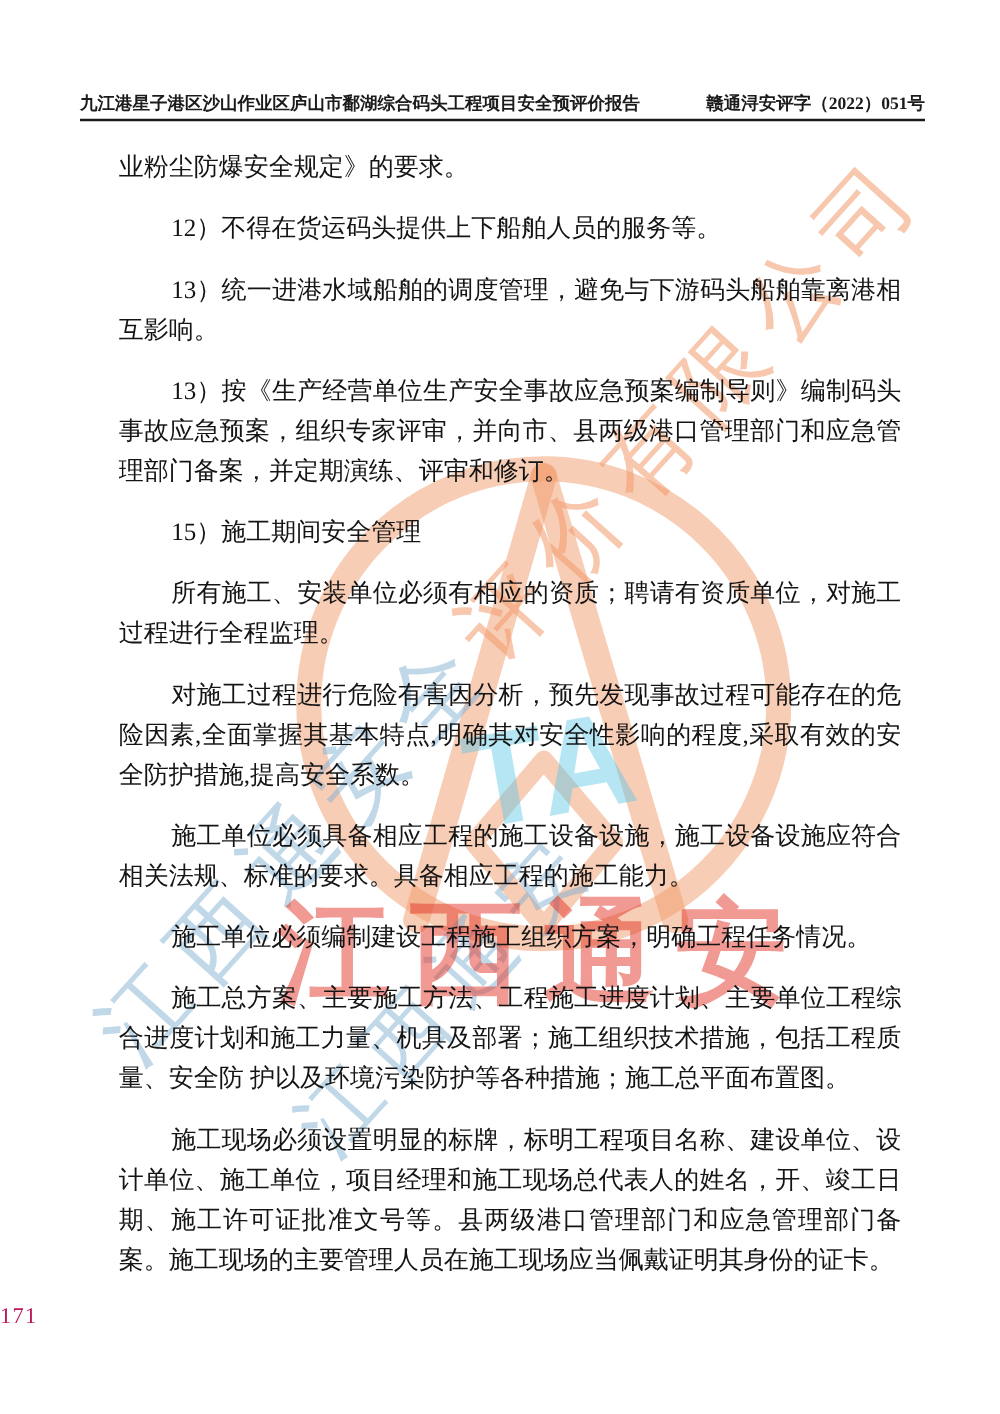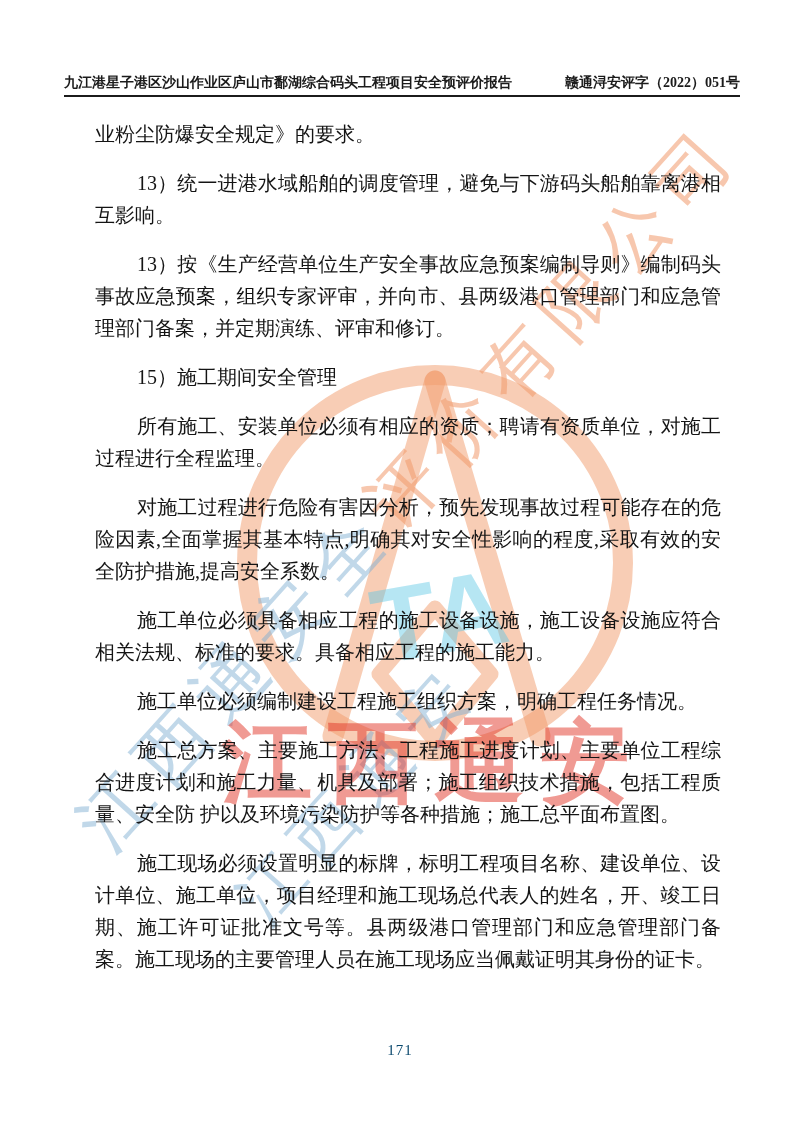--- a/index.html
+++ b/index.html
@@ -18,22 +18,22 @@
   
   .content {
     position:absolute; left:78px; top:101px; width:660px;
     font-size:20px; line-height:32px; color:#141414;
     text-align:justify; z-index:3;
   }
   .content p { margin:17px; padding:0; }
   .content p.indent { text-indent:2.1em; }
   
   .pageno {
-    position:absolute; left:0; right:0; top:1042px; text-align:center;
-    font-size:15px; color:#0c4a6e; z-index:3; letter-spacing:1px;
+    position:absolute; left:0; right:0; top:1042px; 
+    font-size:18px; color:#be185d; z-index:3; letter-spacing:1px;
   }
   
   .wm { position:absolute; z-index:1; pointer-events:none; }
   .wm-ring-svg { left:0; top:0; width:800px; height:1131px; }
   .ring-stroke { stroke:var(--wm-orange,#F29B6C); fill:none; opacity:.5; }
   .wm-diag {
     white-space:nowrap; font-size:72px; letter-spacing:14px;
     font-family:"Liberation Serif","DejaVu Serif",serif;
     transform:rotate(-48deg); transform-origin:left center;
   }
@@ -72,20 +72,21 @@
   <div class="wm wm-ta">TA</div>
   <div class="wm wm-red">江西通安</div>
 
   <div class="header">
     <span>九江港星子港区沙山作业区庐山市鄱湖综合码头工程项目安全预评价报告</span>
     <span>赣通浔安评字（2022）051号</span>
   </div>
 
   <div class="content">
       <p class="para">业粉尘防爆安全规定》的要求。</p>
+      <p class="para indent">12）不得在货运码头提供上下船舶人员的服务等。</p>
       <p class="para indent">13）统一进港水域船舶的调度管理，避免与下游码头船舶靠离港相互影响。</p>
       <p class="para indent">13）按《生产经营单位生产安全事故应急预案编制导则》编制码头事故应急预案，组织专家评审，并向市、县两级港口管理部门和应急管理部门备案，并定期演练、评审和修订。</p>
       <p class="para indent">15）施工期间安全管理</p>
       <p class="para indent">所有施工、安装单位必须有相应的资质；聘请有资质单位，对施工过程进行全程监理。</p>
       <p class="para indent">对施工过程进行危险有害因分析，预先发现事故过程可能存在的危险因素,全面掌握其基本特点,明确其对安全性影响的程度,采取有效的安全防护措施,提高安全系数。</p>
       <p class="para indent">施工单位必须具备相应工程的施工设备设施，施工设备设施应符合相关法规、标准的要求。具备相应工程的施工能力。</p>
       <p class="para indent">施工单位必须编制建设工程施工组织方案，明确工程任务情况。</p>
       <p class="para indent">施工总方案、主要施工方法、工程施工进度计划、主要单位工程综合进度计划和施工力量、机具及部署；施工组织技术措施，包括工程质量、安全防 护以及环境污染防护等各种措施；施工总平面布置图。</p>
       <p class="para indent">施工现场必须设置明显的标牌，标明工程项目名称、建设单位、设计单位、施工单位，项目经理和施工现场总代表人的姓名，开、竣工日期、施工许可证批准文号等。县两级港口管理部门和应急管理部门备案。施工现场的主要管理人员在施工现场应当佩戴证明其身份的证卡。</p>
     </div>

